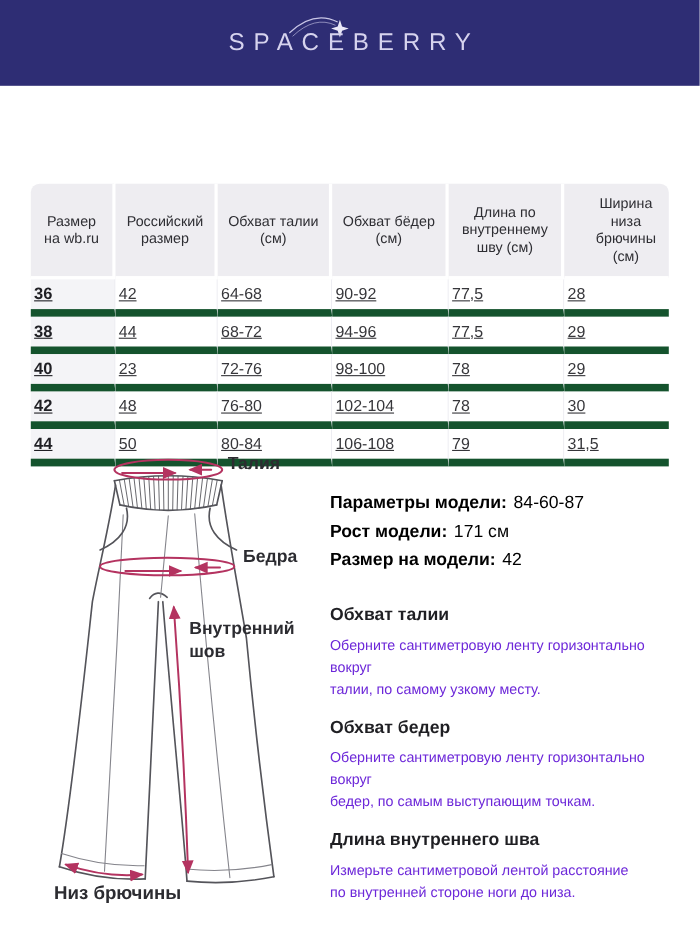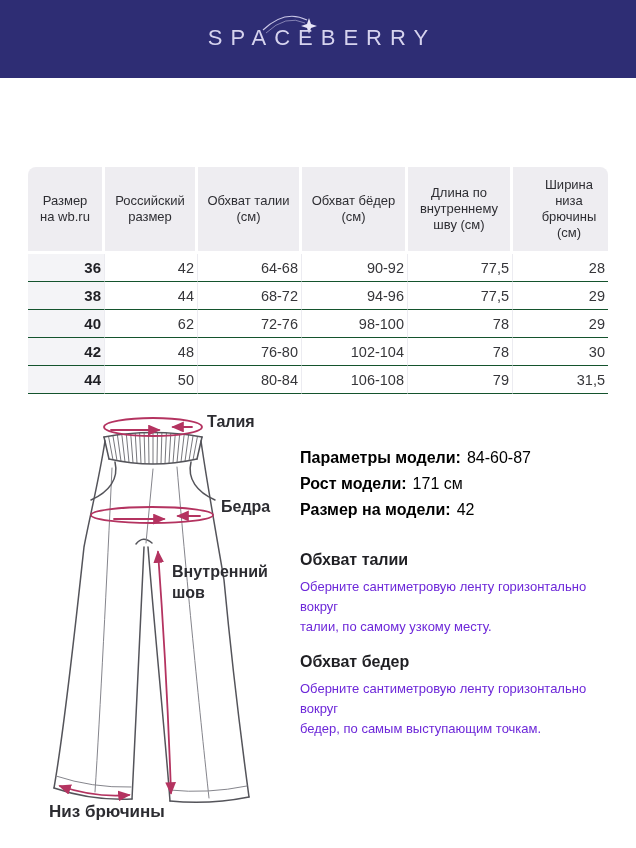--- a/index.html
+++ b/index.html
@@ -16,22 +16,22 @@
   table.size-table{position:absolute;left:28px;top:167px;width:580px;
         border-collapse:separate;border-spacing:0;table-layout:fixed;}
   .size-table th{
     background:var(--table-header-bg,#eeedf1);font-size:13px;font-weight:500;color:#2e2e33;
     padding:10px 3px;line-height:16px;white-space:pre-line;text-align:center;vertical-align:middle;
     border-right:3px solid #fff;border-bottom:3px solid #fff;}
   .size-table th:last-child{border-right:none;}
   .size-table th:first-child{border-top-left-radius:8px;}
   .size-table th:last-child{border-top-right-radius:8px;padding-left:20px;}
   .size-table td{
-    background:#fff;text-align:right;font-size:14.5px;color:#36363a;height:27px;padding:0 3px;
-    border-right:1px solid #ececf1;border-bottom:1px solid #14532d;}
+    background:#fff;text-align:left;font-size:14.5px;color:#36363a;height:27px;padding:0 3px;
+    border-right:1px solid #ececf1;border-bottom:7px solid #14532d;text-decoration:underline;}
   .size-table td:last-child{border-right:none;}
   .size-table td:first-child{background:var(--table-stub-bg,#f4f4f7);font-weight:700;font-size:15px;color:#1f1f24;}
   
   .diagram{position:absolute;left:25px;top:395px;width:270px;height:440px;}
   .diagram svg{position:absolute;left:0;top:0;}
   .outline{fill:none;stroke:#54545a;stroke-width:1.5;stroke-linecap:round;stroke-linejoin:round;}
   .crease{fill:none;stroke:#85858c;stroke-width:1;stroke-linecap:round;}
   .rib line{stroke:#54545a;stroke-width:.8;}
   .accent{fill:none;stroke:var(--accent,#b43360);stroke-width:1.8;stroke-linecap:round;}
   .dg-label{position:absolute;font-size:16px;font-weight:600;color:#2c2c31;line-height:21px;}
@@ -100,21 +100,21 @@
       <tr>
         <td>38</td>
         <td>44</td>
         <td>68-72</td>
         <td>94-96</td>
         <td>77,5</td>
         <td>29</td>
       </tr>
       <tr>
         <td>40</td>
-        <td>62</td>
+        <td>23</td>
         <td>72-76</td>
         <td>98-100</td>
         <td>78</td>
         <td>29</td>
       </tr>
       <tr>
         <td>42</td>
         <td>48</td>
         <td>76-80</td>
         <td>102-104</td>
@@ -209,14 +209,19 @@
       <div class="guide-section">
         <h3>Обхват талии</h3>
         <p>Оберните сантиметровую ленту горизонтально вокруг
 талии, по самому узкому месту.</p>
       </div>
       <div class="guide-section">
         <h3>Обхват бедер</h3>
         <p>Оберните сантиметровую ленту горизонтально вокруг
 бедер, по самым выступающим точкам.</p>
       </div>
+      <div class="guide-section">
+        <h3>Длина внутреннего шва</h3>
+        <p>Измерьте сантиметровой лентой расстояние
+по внутренней стороне ноги до низа.</p>
+      </div>
     </div>
 </div>
 
 </body></html>

